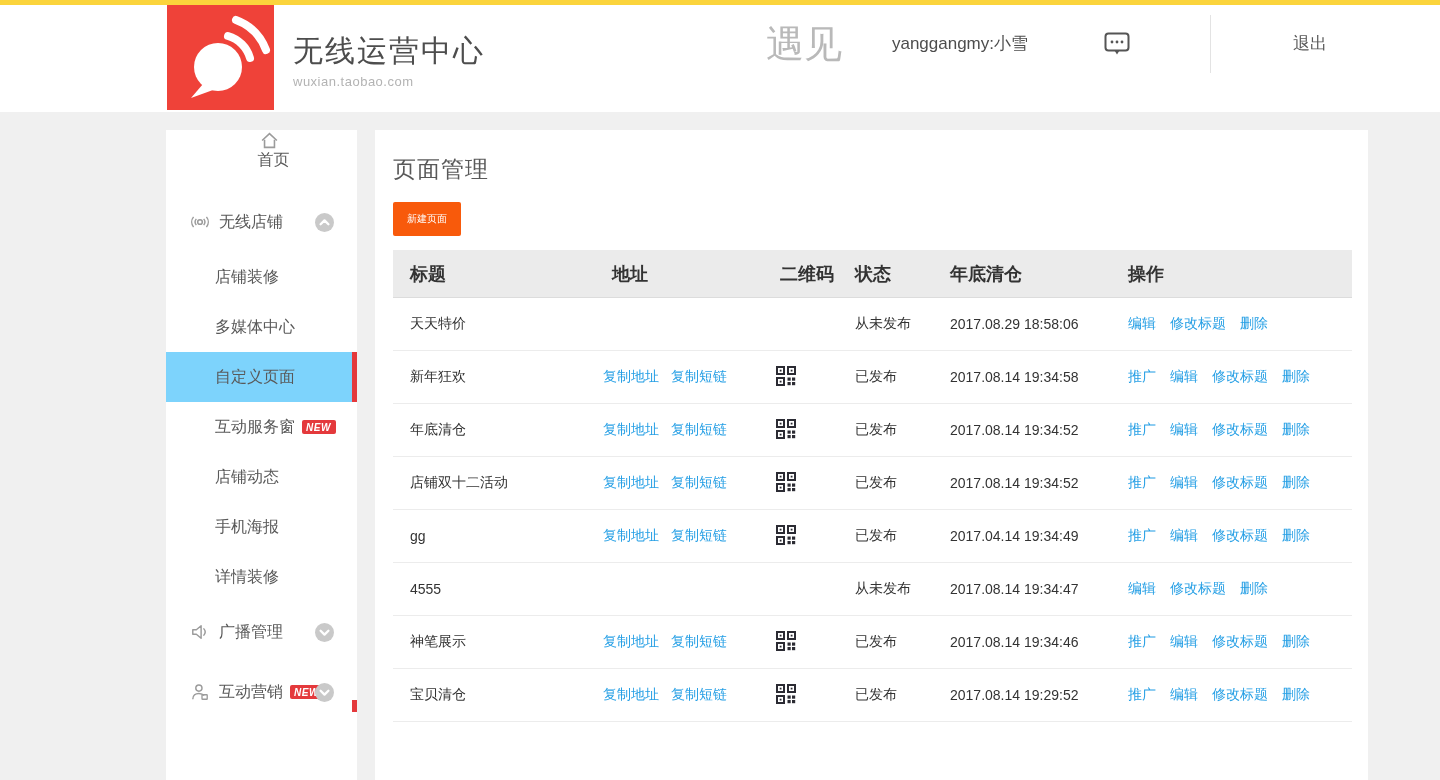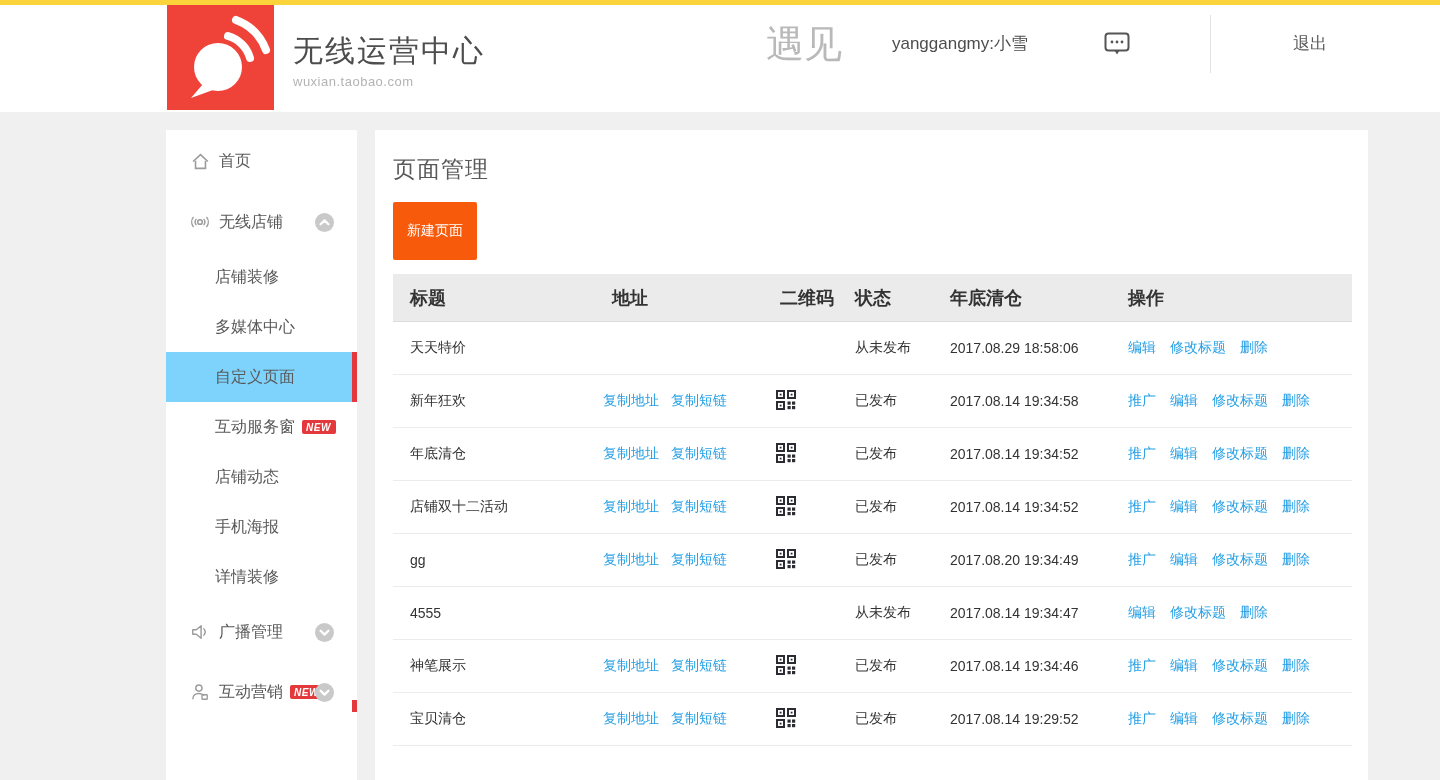--- a/index.html
+++ b/index.html
@@ -20,33 +20,33 @@
   .username { font-size:17px; color:#4d4d4d; margin-right:40px; }
   .chat { margin-right:44px; cursor:pointer; display:inline-flex; }
   .vdiv { width:1px; height:58px; background:#e3e3e3; margin-right:46px; }
   .logout { font-size:17px; color:#595959; text-decoration:none; cursor:pointer; }
 
   
   .sidebar { position:absolute; left:166px; top:130px; width:191px; height:650px; background:#fff; }
   .nav-item { position:relative; display:flex; align-items:center; cursor:pointer; }
   .nav-item.top { height:60px; padding-left:24px; }
   .nav-item.sub { height:50px; padding-left:49px; }
-  .nav-item.first { height:62px; }
+  .nav-item.first { height:62px;flex-direction:column; }
   .nav-icon { width:20px; height:20px; margin-right:9px; display:inline-flex; align-items:center; justify-content:center; }
   .nav-label { font-size:16px; color:#595959; }
   .nav-item.active { background:#7dd3fc; }
   .nav-item.active::after { content:""; position:absolute; right:0; top:0; width:5px; height:100%; background:#e4393c; }
   .badge { background:#e4393c; color:#fff; font-size:10px; font-weight:bold; font-style:italic; padding:2px 5px 1px 4px; border-radius:2px; margin-left:7px; letter-spacing:0.5px; }
   .chev { position:absolute; right:23px; display:inline-flex; }
   .red-fragment { position:absolute; right:0; top:570px; width:5px; height:12px; background:#e4393c; }
 
   
   .main { position:absolute; left:375px; top:130px; width:993px; height:650px; background:#fff; padding:24px 16px 0 18px; }
   .page-title { font-size:23px; font-weight:normal; color:#595959; letter-spacing:1px; }
-  .btn-new { margin-top:17px; background:#f85a0b; color:#fff; border:none; font-size:14px; padding:20px 14px; border-radius:2px; cursor:pointer; font-family:inherit; }
+  .btn-new { margin-top:17px; background:#f85a0b; color:#fff; border:none; font-size:10px; padding:10px 14px; border-radius:2px; cursor:pointer; font-family:inherit; }
 
   .table { margin-top:14px; width:959px; }
   .thead, .trow { display:grid; grid-template-columns:202px 175px 70px 95px 178px auto; align-items:center; }
   .thead { height:48px; background:#ebebeb; border-bottom:1px solid #dcdcdc; }
   .thead .cell { font-size:18px; font-weight:bold; color:#333; }
   .trow { height:53px; border-bottom:1px solid #ececec; }
   .cell { font-size:14px; color:#333; white-space:nowrap; }
   .c0 { padding-left:17px; }
   .c1 { padding-left:8px; }
   .thead .c1 { padding-left:17px; }
@@ -290,21 +290,21 @@
       <rect x="2" y="13" width="7" height="7" fill="none" stroke="#2b2b33" stroke-width="2"></rect>
       <rect x="4.7" y="15.7" width="1.8" height="1.8" fill="#2b2b33"></rect>
       <rect x="12.5" y="12.5" width="3.2" height="3.2" fill="#2b2b33"></rect>
       <rect x="17" y="12.5" width="3.2" height="3.2" fill="#2b2b33"></rect>
       <rect x="12.5" y="17" width="3.2" height="3.2" fill="#2b2b33"></rect>
       <rect x="17" y="17" width="3.2" height="3.2" fill="#2b2b33"></rect>
     </svg>
   </span>
 </div>
           <div class="cell c3">已发布</div>
-          <div class="cell c4">2017.08.20 19:34:49</div>
+          <div class="cell c4">2017.04.14 19:34:49</div>
           <div class="cell c5"><a class="blue">推广</a><a class="blue">编辑</a><a class="blue">修改标题</a><a class="blue">删除</a></div>
         </div>
         <div class="trow">
           <div class="cell c0">4555</div>
           <div class="cell c1"></div>
           <div class="cell c2"></div>
           <div class="cell c3">从未发布</div>
           <div class="cell c4">2017.08.14 19:34:47</div>
           <div class="cell c5"><a class="blue">编辑</a><a class="blue">修改标题</a><a class="blue">删除</a></div>
         </div>

